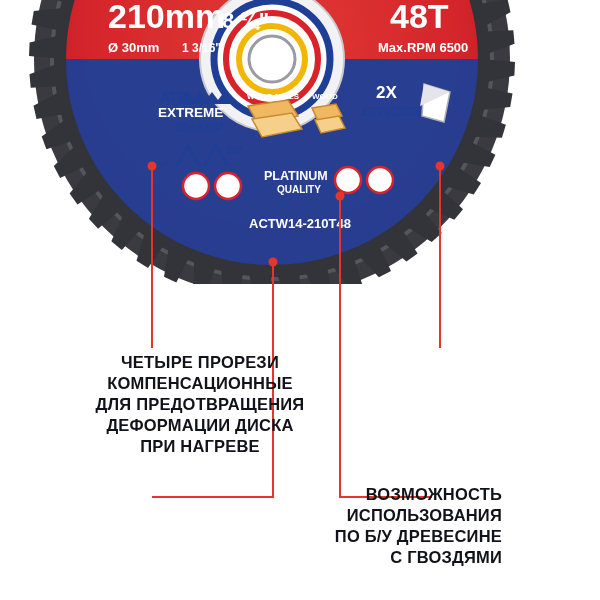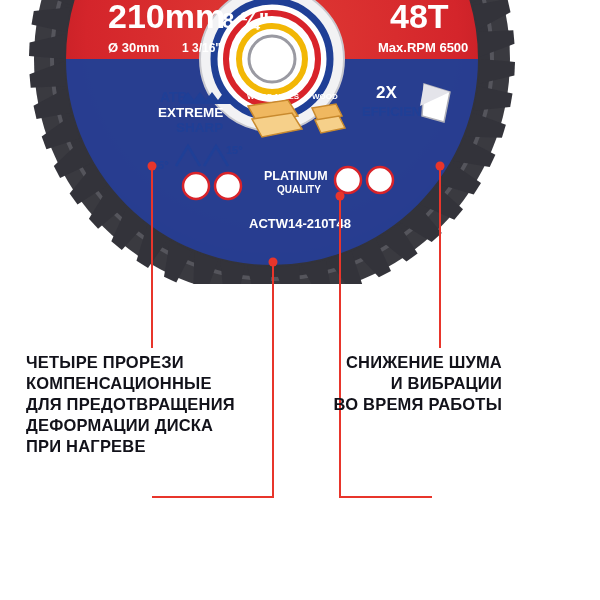--- a/index.html
+++ b/index.html
@@ -35,21 +35,21 @@
   
   .callout {
     position: absolute;
     color: #12121a;
     font-weight: bold;
     font-size: 16.5px;
     line-height: 1.28;
     letter-spacing: 0.2px;
     white-space: pre-line;
   }
-  .callout.left  { text-align: left; }
+  .callout.left  { text-align: center; margin-left: 44px; }
   .callout.right { text-align: right; }
 
   #callout-slots   { left: 26px;  top: 352px; width: 260px; }
   #callout-thin    { left: 26px;  top: 484px; width: 240px; }
   #callout-noise   { right: 18px; top: 352px; width: 260px; }
   #callout-reuse   { right: 18px; top: 484px; width: 250px; }
 
   
   .leader { position: absolute; }
 </style>
@@ -250,18 +250,19 @@
     <circle cx="273" cy="262" r="4.5" fill="#e8352b"></circle>
     <circle cx="340" cy="196" r="4.5" fill="#e8352b"></circle>
   </svg>
 
   <div id="callout-slots" class="callout left">ЧЕТЫРЕ ПРОРЕЗИ
 КОМПЕНСАЦИОННЫЕ
 ДЛЯ ПРЕДОТВРАЩЕНИЯ
 ДЕФОРМАЦИИ ДИСКА
 ПРИ НАГРЕВЕ</div>
 
-  <div id="callout-noise" class="callout right">СНИЖЕНИЕ ШУМА
-И ВИБРАЦИИ
-ВО ВРЕМЯ РАБОТЫ</div>
-
-
+
+
+  <div id="callout-reuse" class="callout right">ВОЗМОЖНОСТЬ
+ИСПОЛЬЗОВАНИЯ
+ПО Б/У ДРЕВЕСИНЕ
+С ГВОЗДЯМИ</div>
 </div>
 
 </body></html>

